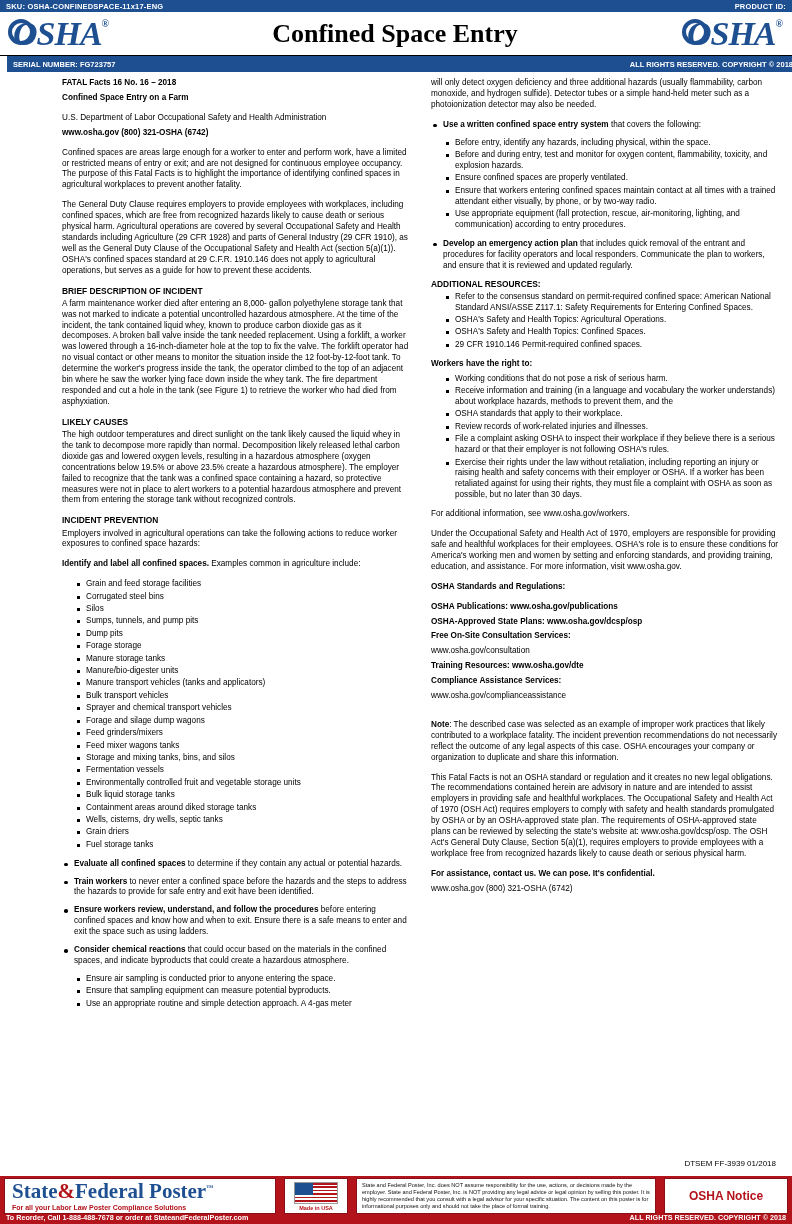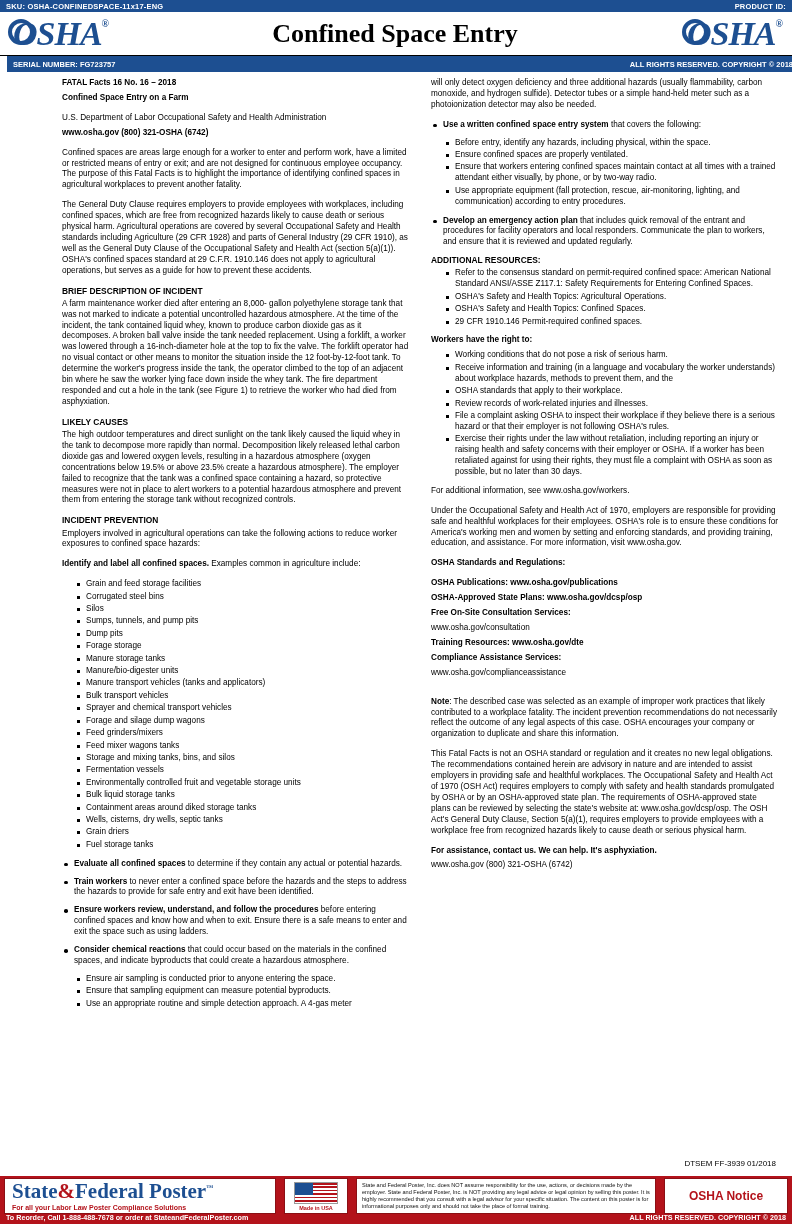--- a/index.html
+++ b/index.html
@@ -234,20 +234,21 @@
       </div>
 
       <div class="col">
         <p>will only detect oxygen deficiency and three additional hazards (usually flammability, carbon monoxide, and hydrogen sulfide). Detector tubes or a simple hand-held meter such as a photoionization detector may also be needed.</p>
 
         <div class="bullet-para">
           <span class="b">Use a written confined space entry system</span><span> that covers the following:</span>
         </div>
         <ul class="sub">
           <li class="b2">Before entry, identify any hazards, including physical, within the space.</li>
+          <li class="b2">Before and during entry, test and monitor for oxygen content, flammability, toxicity, and explosion hazards.</li>
           <li class="b2">Ensure confined spaces are properly ventilated.</li>
           <li class="b2">Ensure that workers entering confined spaces maintain contact at all times with a trained attendant either visually, by phone, or by two-way radio.</li>
           <li class="b2">Use appropriate equipment (fall protection, rescue, air-monitoring, lighting, and communication) according to entry procedures.</li>
         </ul>
 
         <div class="bullet-para">
           <span class="b">Develop an emergency action plan</span><span> that includes quick removal of the entrant and procedures for facility operators and local responders. Communicate the plan to workers, and ensure that it is reviewed and updated regularly.</span>
         </div>
 
         <h3>ADDITIONAL RESOURCES:</h3>
@@ -279,21 +280,21 @@
         <p class="b tight">Training Resources: www.osha.gov/dte</p>
         <p class="b tight">Compliance Assistance Services:</p>
         <p>www.osha.gov/complianceassistance</p>
 
         <p style="margin-top:18px;">
           <span class="b">Note</span><span>: The described case was selected as an example of improper work practices that likely contributed to a workplace fatality. The incident prevention recommendations do not necessarily reflect the outcome of any legal aspects of this case. OSHA encourages your company or organization to duplicate and share this information.</span>
         </p>
 
         <p>This Fatal Facts is not an OSHA standard or regulation and it creates no new legal obligations. The recommendations contained herein are advisory in nature and are intended to assist employers in providing safe and healthful workplaces. The Occupational Safety and Health Act of 1970 (OSH Act) requires employers to comply with safety and health standards promulgated by OSHA or by an OSHA-approved state plan. The requirements of OSHA-approved state plans can be reviewed by selecting the state's website at: www.osha.gov/dcsp/osp. The OSH Act's General Duty Clause, Section 5(a)(1), requires employers to provide employees with a workplace free from recognized hazards likely to cause death or serious physical harm.</p>
 
-        <p class="b tight">For assistance, contact us. We can help. It's asphyxiation.</p>
+        <p class="b tight">For assistance, contact us. We can pose. It's confidential.</p>
         <p>www.osha.gov (800) 321-OSHA (6742)</p>
       </div>
 
     </div>
     <div class="dtsem">DTSEM FF-3939 01/2018</div>
   </div>
 
   <div class="footer">
     <div class="footer-inner">
       <div class="sf-box">

